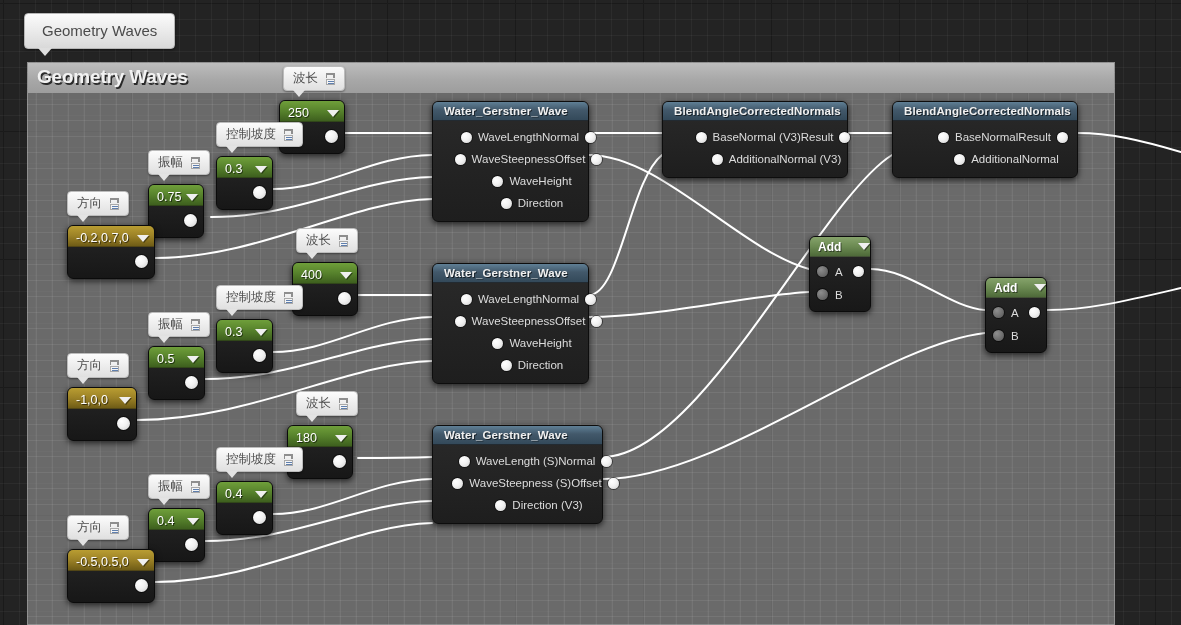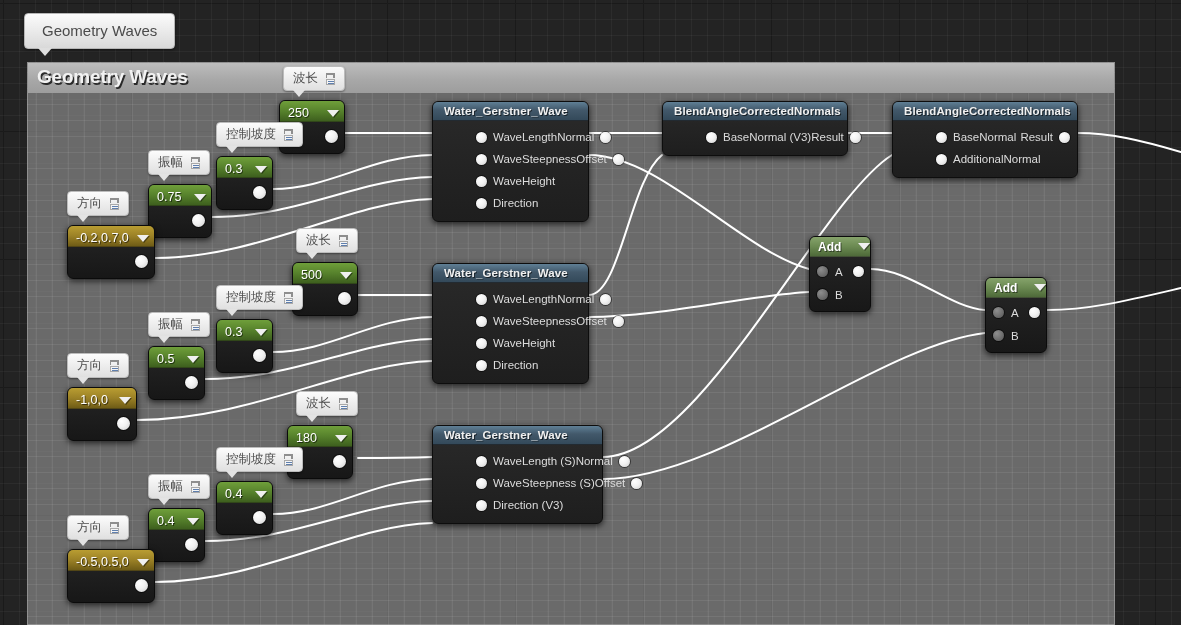--- a/index.html
+++ b/index.html
@@ -167,21 +167,21 @@
     letter-spacing: 0.1px;
     white-space: nowrap;
   }
   .node-body { position: relative; padding: 5px 0 7px 0; }
 
   .pin-row {
     position: relative;
     height: 22px;
     display: flex;
     align-items: center;
-    justify-content: space-between;
+    justify-content: center;
     padding-left: 36px;
   }
   .pin-group { display: flex; align-items: center; gap: 6px; }
   .pin-in { padding-left: 7px; }
   .pin-out { padding-right: 7px; }
   .pin-label {
     font-size: 11.5px;
     color: #dcdcdc;
     white-space: nowrap;
   }
@@ -440,41 +440,41 @@
       </div>
       <div class="node node-val val-green" style="left: 216px; top: 156px; width: 57px;">
         <div class="val-header">
           <span class="val-text">0.3</span>
           <span class="val-caret"></span>
         </div>
         <div class="val-body">
           <span class="pin-dot"></span>
         </div>
       </div>
-      <div class="node node-val val-green" style="left: 148px; top: 184px; width: 64px;">
+      <div class="node node-val val-green" style="left: 148px; top: 184px; width: 56px;">
         <div class="val-header">
           <span class="val-text">0.75</span>
           <span class="val-caret"></span>
         </div>
         <div class="val-body">
           <span class="pin-dot"></span>
         </div>
       </div>
       <div class="node node-val val-gold" style="left: 67px; top: 225px; width: 88px;">
         <div class="val-header">
           <span class="val-text">-0.2,0.7,0</span>
           <span class="val-caret"></span>
         </div>
         <div class="val-body">
           <span class="pin-dot"></span>
         </div>
       </div>
       <div class="node node-val val-green" style="left: 292px; top: 262px; width: 66px;">
         <div class="val-header">
-          <span class="val-text">500</span>
+          <span class="val-text">400</span>
           <span class="val-caret"></span>
         </div>
         <div class="val-body">
           <span class="pin-dot"></span>
         </div>
       </div>
       <div class="node node-val val-green" style="left: 216px; top: 319px; width: 57px;">
         <div class="val-header">
           <span class="val-text">0.3</span>
           <span class="val-caret"></span>
@@ -663,20 +663,27 @@
           <div class="pin-row">
             <span class="pin-group pin-in">
               <span class="pin-dot"></span>
               <span class="pin-label">BaseNormal (V3)</span>
             </span>
             <span class="pin-group pin-out">
               <span class="pin-label">Result</span>
               <span class="pin-dot"></span>
             </span>
           </div>
+          <div class="pin-row">
+            <span class="pin-group pin-in">
+              <span class="pin-dot"></span>
+              <span class="pin-label">AdditionalNormal (V3)</span>
+            </span>
+            <span></span>
+          </div>
         </div>
       </div>
       <div class="node node-fn" style="left: 892px; top: 101px; width: 186px;">
         <div class="node-header">
           <span class="node-title">BlendAngleCorrectedNormals</span>
         </div>
         <div class="node-body">
           <div class="pin-row">
             <span class="pin-group pin-in">
               <span class="pin-dot"></span>

